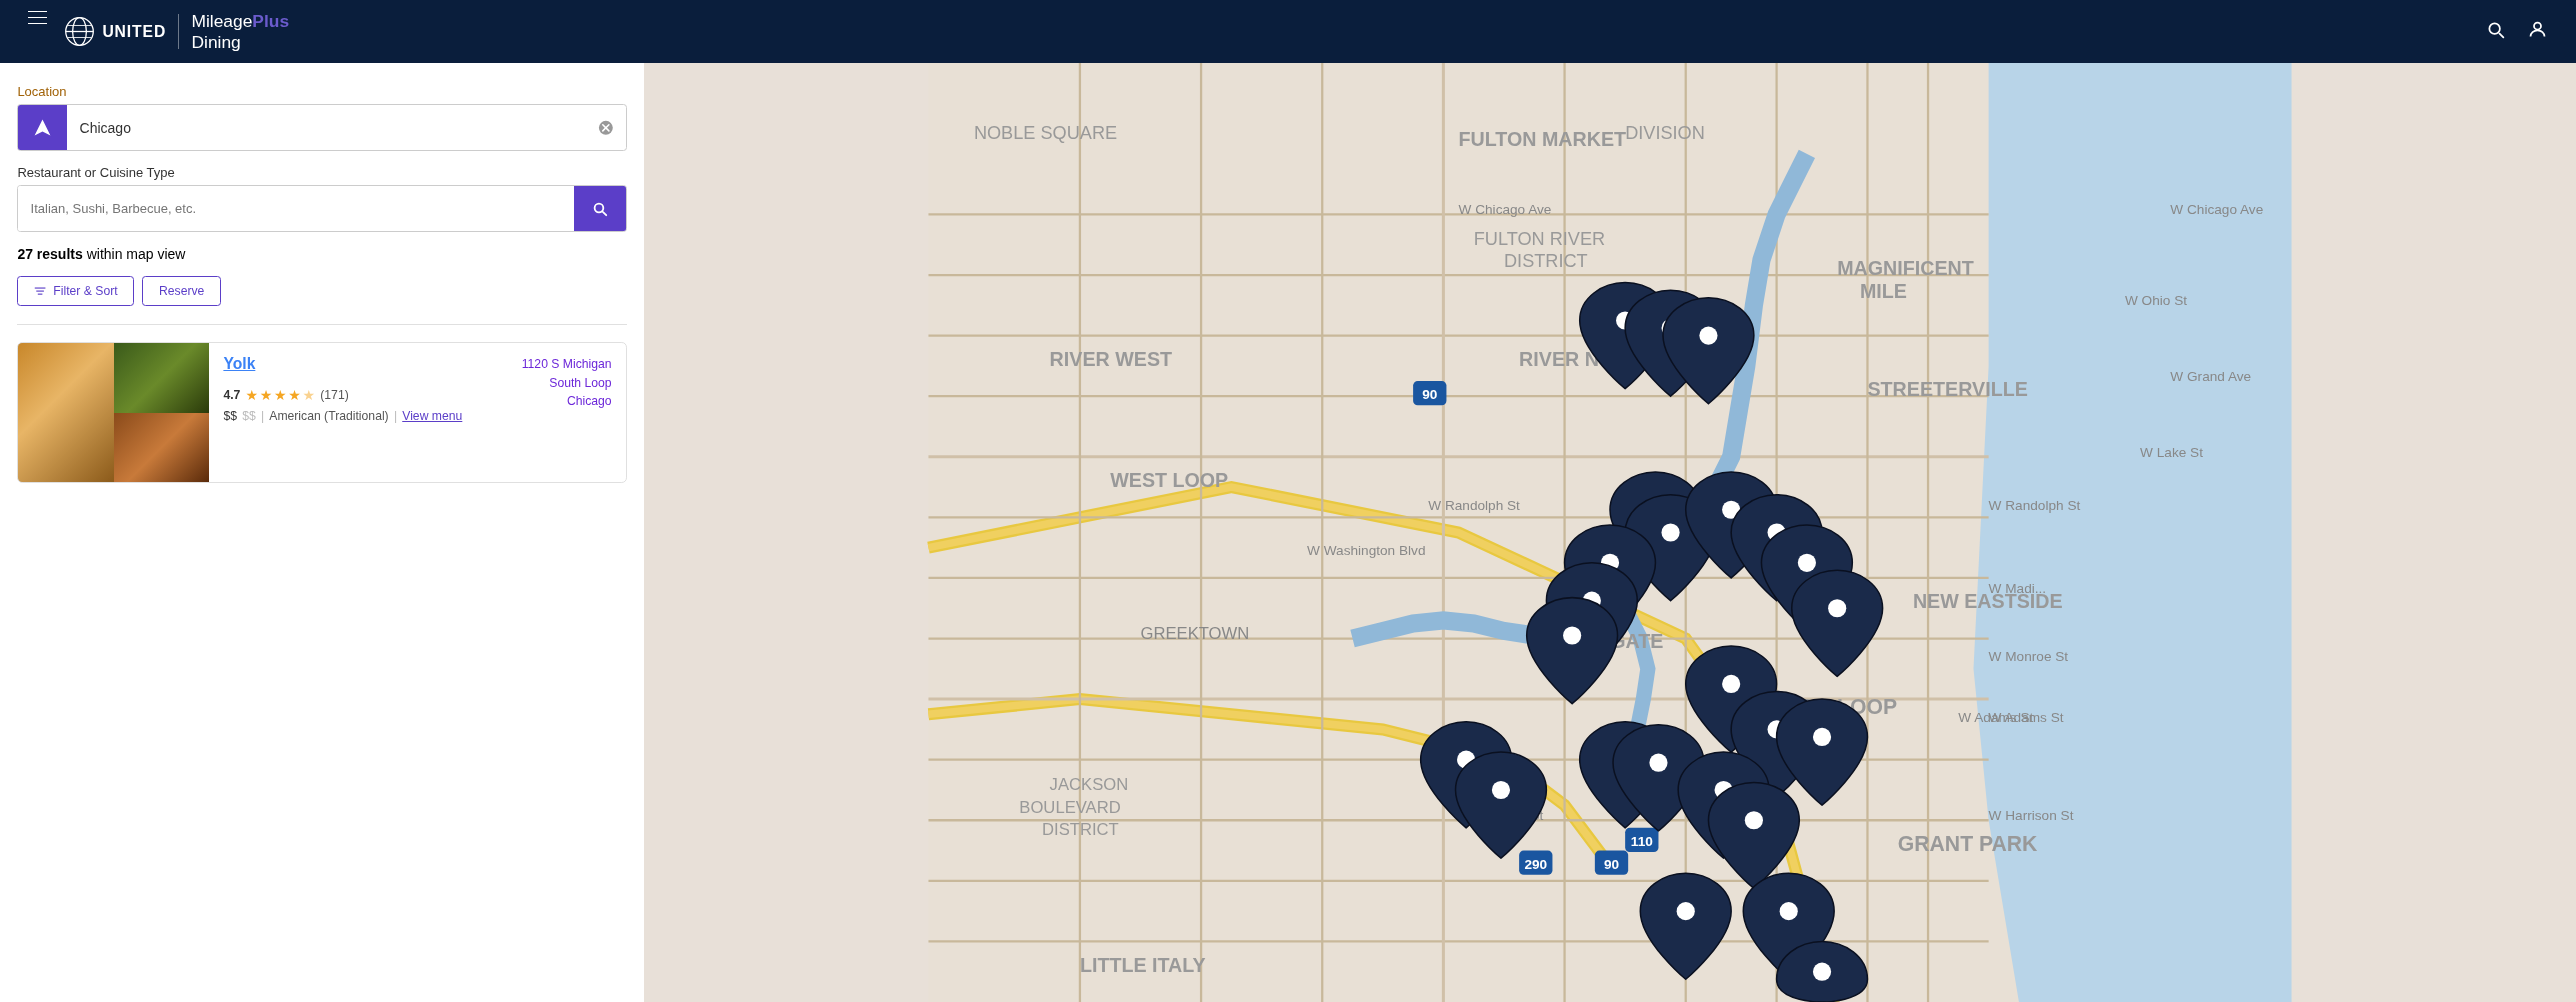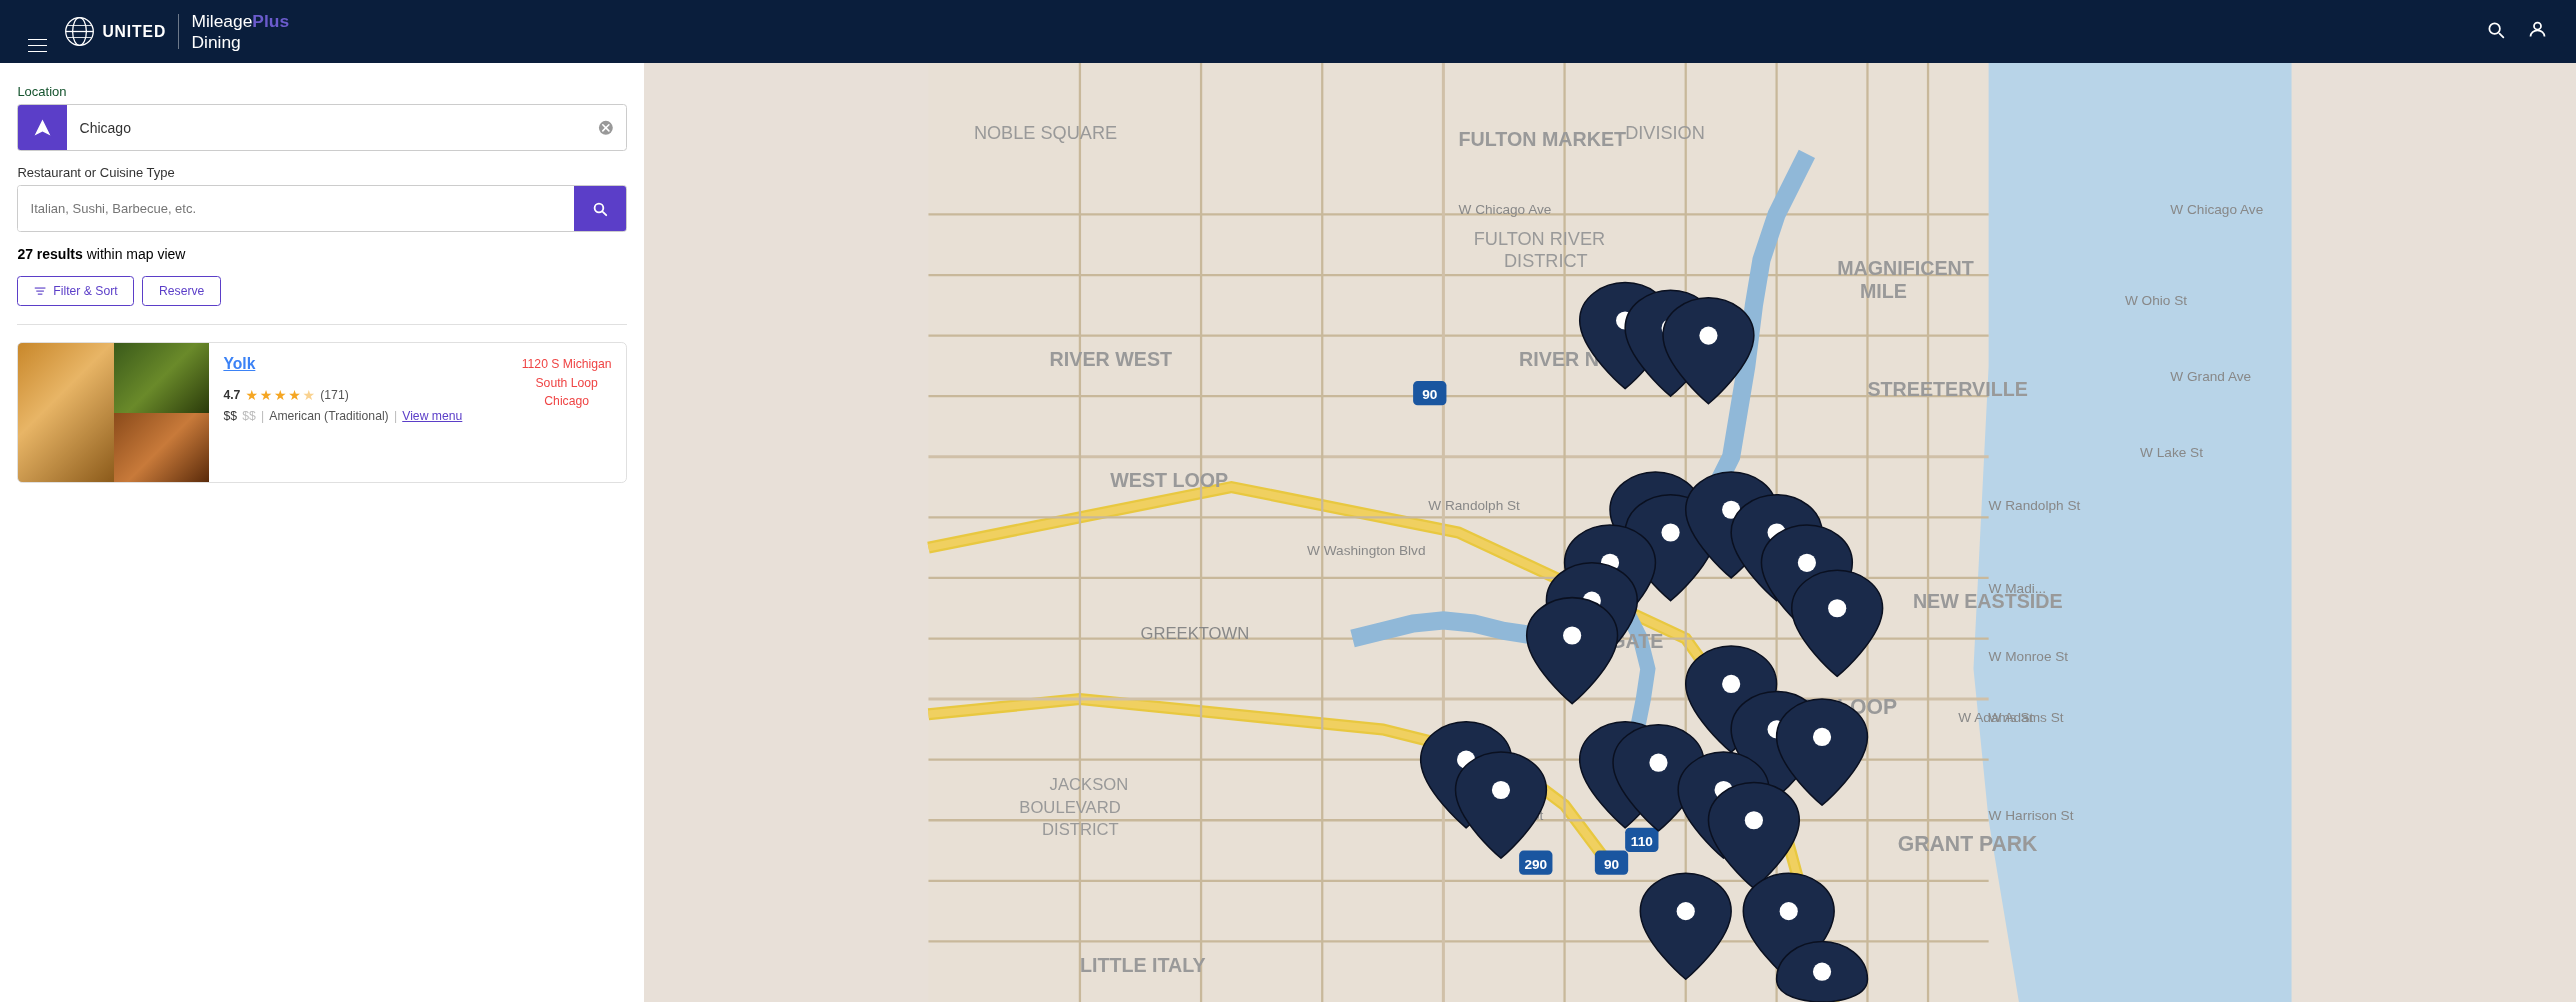--- a/index.html
+++ b/index.html
@@ -10,21 +10,21 @@
       background-color: #0a1e3c;
       display: flex;
       align-items: center;
       justify-content: space-between;
       padding: 0 28px;
       height: 63px;
       flex-shrink: 0;
     }
     .header-left {
       display: flex;
-      align-items: flex-end;
+      align-items: flex-start;
       gap: 17.4px;
     }
     .hamburger-icon {
       display: flex;
       flex-direction: column;
       gap: 4.4px;
       cursor: pointer;
     }
     .hamburger-icon span {
       display: block;
@@ -101,21 +101,21 @@
       background: #fff;
       padding: 21px 17.4px;
       overflow-y: auto;
       display: flex;
       flex-direction: column;
       gap: 14px;
     }
 
     .location-label {
       font-size: 13px;
-      color: #14532d;
+      color: #a16207;
       font-weight: 500;
       margin-bottom: 5.2px;
     }
 
     .location-input-row {
       display: flex;
       align-items: center;
       border: 0.9px solid #ccc;
       border-radius: 3.5px;
       overflow: hidden;
@@ -310,23 +310,23 @@
     }
     .price-active { color: #333; font-weight: 500; }
     .price-inactive { color: #bbb; }
     .pipe { color: #bbb; }
     .view-menu {
       color: #5b3ec8;
       text-decoration: underline;
       cursor: pointer;
     }
     .card-address {
-      text-align: center;
+      text-align: right;
       font-size: 12.2px;
-      color: #ef4444;
+      color: #6d28d9;
       line-height: 1.5;
       padding: 12.2px 14px 12.2px 0;
       white-space: nowrap;
     }
 
     
     .map-area {
       flex: 1;
       position: relative;
       overflow: hidden;

